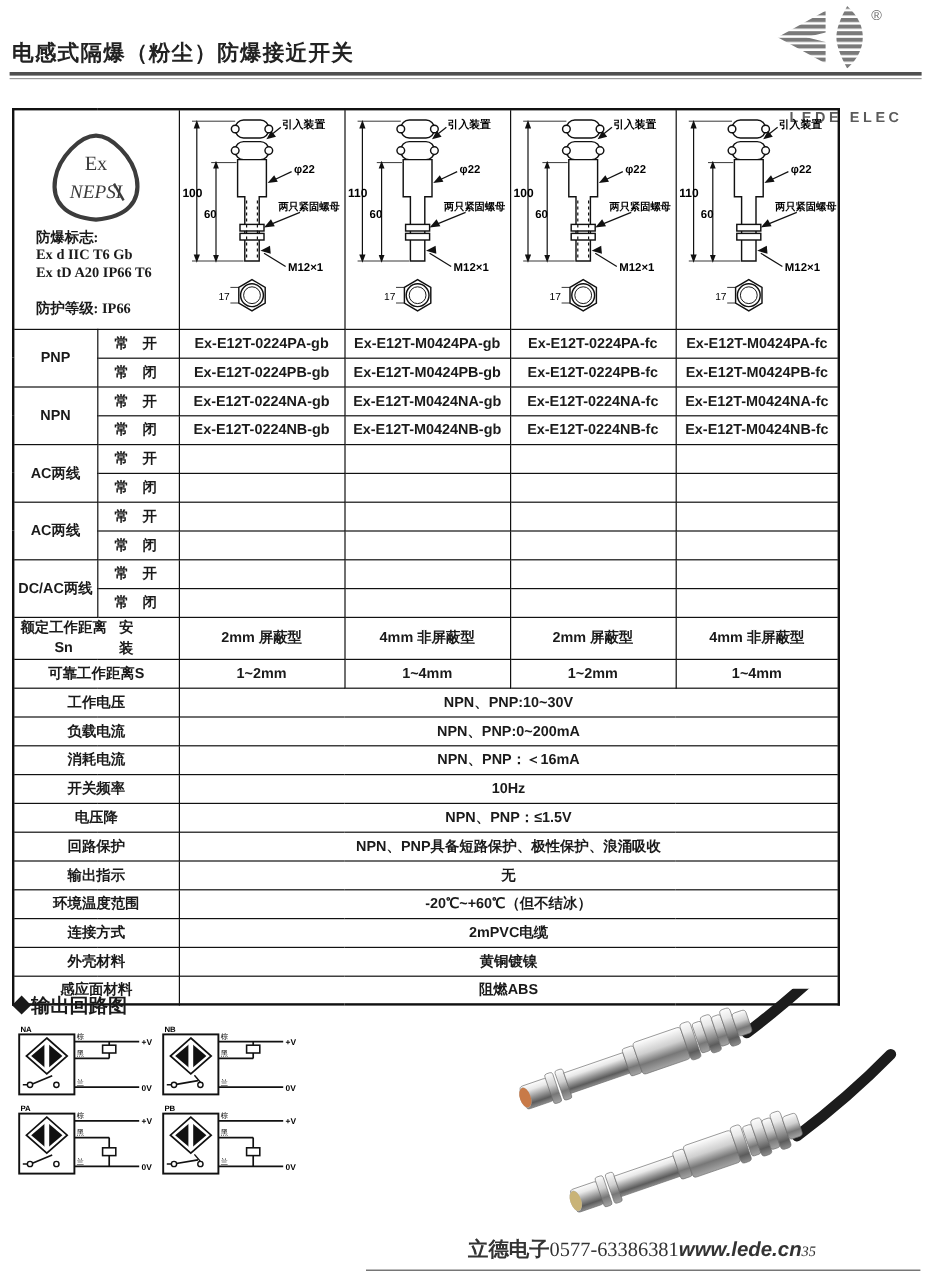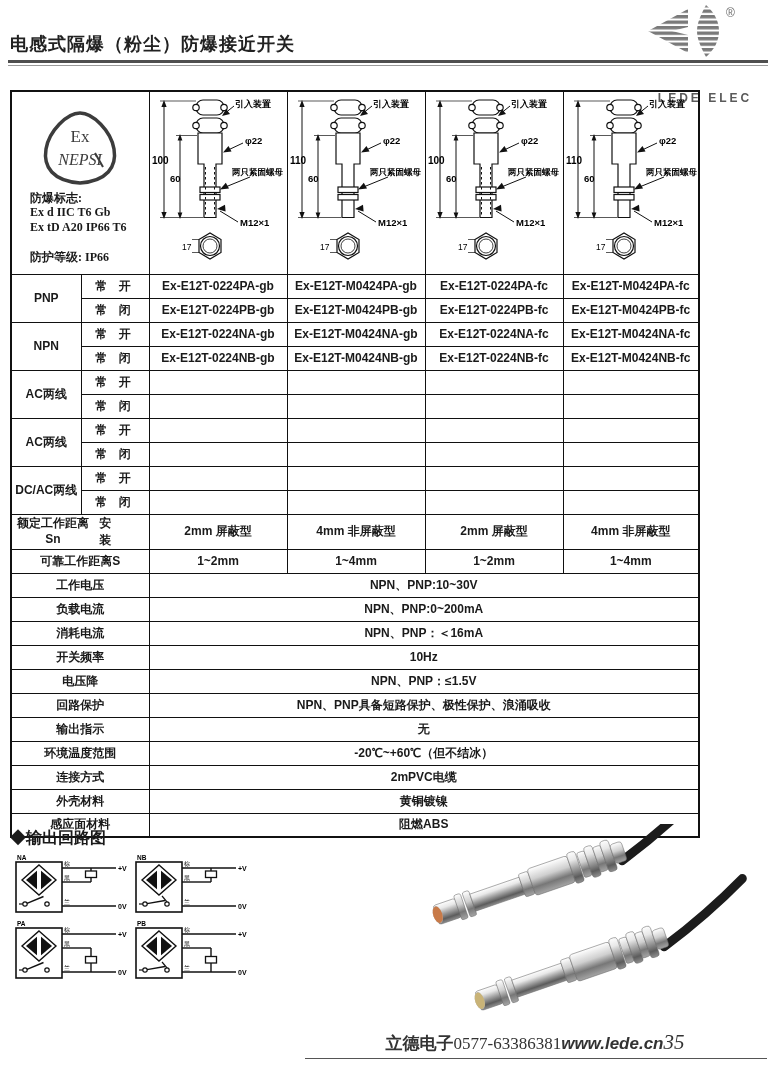--- a/index.html
+++ b/index.html
@@ -32,21 +32,21 @@
   
   .circ-title{position:absolute;left:10px;top:828px;font-size:16px;font-weight:bold;font-family:"Liberation Serif",serif;}
   .circuits{position:absolute;left:12px;top:854px;width:250px;display:grid;grid-template-columns:118px 118px;grid-row-gap:4px;grid-column-gap:2px;}
   
   .photos{position:absolute;left:388px;top:824px;}
   
   .footer{position:absolute;left:300px;top:1030px;width:470px;display:flex;align-items:baseline;justify-content:center;color:#333;}
   .f-co{font-size:17px;font-family:"Liberation Serif",serif;font-weight:600;}
   .f-ph{font-size:17px;font-family:"Liberation Serif",serif;}
   .f-web{font-size:17px;font-weight:bold;font-style:italic;}
-  .f-pg{font-size:21px;font-style:italic;font-family:"Liberation Serif",serif;}
+  .f-pg{font-size:12px;font-style:italic;font-family:"Liberation Serif",serif;}
   .footline{position:absolute;left:305px;top:1058px;width:462px;border-top:1.5px solid #555;}
 </style>
 </head>
 <body>
 
 <div class="page">
 
   <svg width="0" height="0" style="position:absolute" aria-hidden="true">
     <defs>
       <pattern id="lstripes" width="6" height="5.5" patternUnits="userSpaceOnUse">

